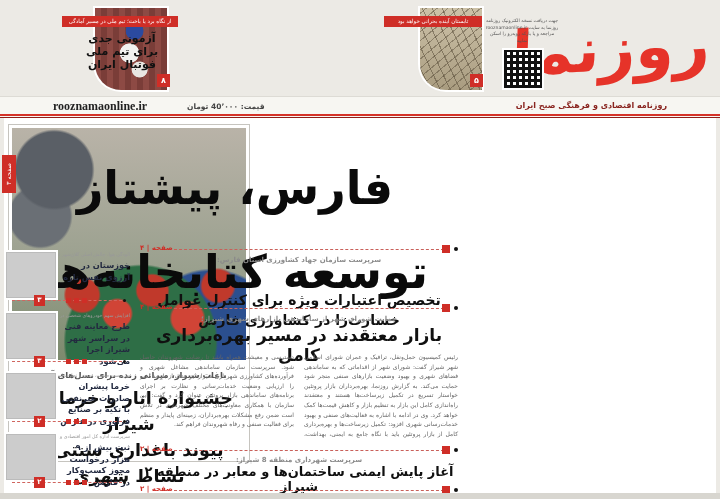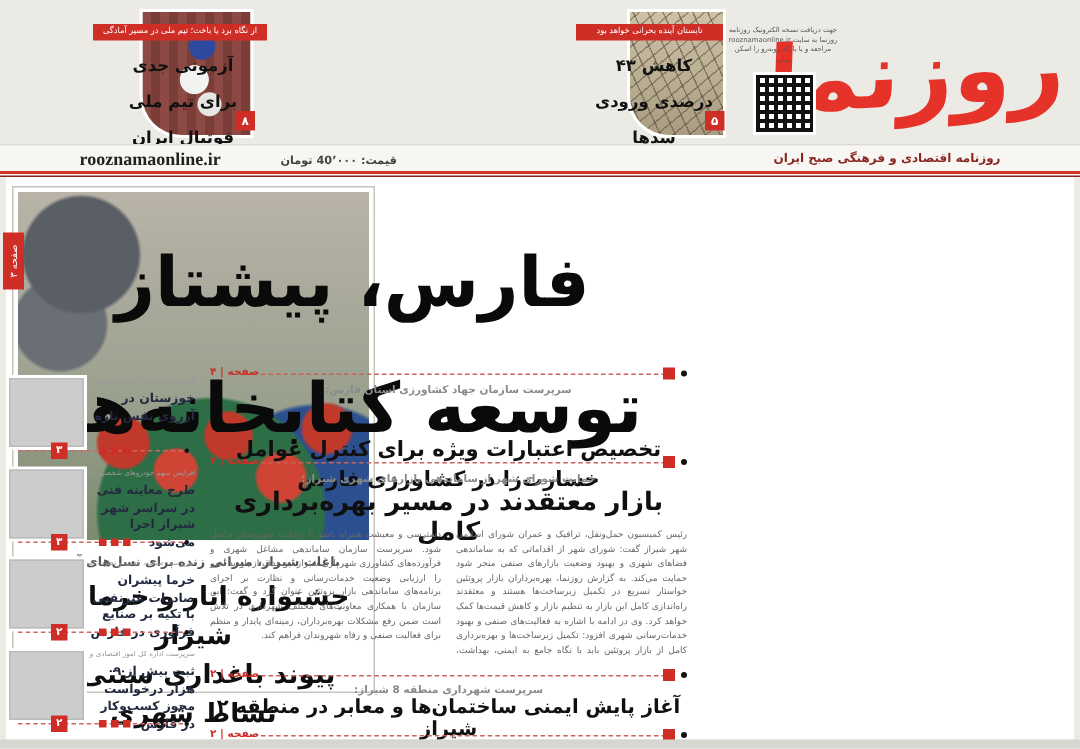--- a/index.html
+++ b/index.html
@@ -4,21 +4,21 @@
 <style>
   html,body{margin:0;padding:0;}
   body{width:720px;height:499px;background:#d8d6d0;font-family:"DejaVu Sans","Liberation Sans",sans-serif;overflow:hidden;}
   .paper{position:absolute;top:0;left:0;width:720px;height:499px;background:#eceae5;direction:rtl;}
   .lower{position:absolute;top:118px;left:4px;width:712px;height:375px;background:#ffffff;}
 
   
   .teaser{position:absolute;top:8px;height:86px;}
   .teaser .photo{position:absolute;top:0;right:0;border-radius:0 0 0 26px;box-shadow:0 0 0 2px #fff;}
   .teaser .banner{position:absolute;top:8px;background:#cf2e27;color:#fff;font-size:5.5px;line-height:11px;height:11px;text-align:center;white-space:nowrap;overflow:hidden;padding:0 4px;}
-  .teaser .ttl{position:absolute;top:24px;font-weight:bold;font-size:11px;line-height:24px;color:#111;text-align:center;}
+  .teaser .ttl{position:absolute;top:24px;font-weight:bold;font-size:11px;line-height:13px;color:#111;text-align:center;}
   .pagebadge{position:absolute;width:13px;height:13px;background:#cf2e27;color:#fff;font-size:8px;line-height:13px;text-align:center;font-weight:bold;}
 
   .ph-football{background:
     radial-gradient(circle at 55% 28%, #2b4aa0 0 12%, transparent 13%),
     radial-gradient(circle at 48% 55%, #f2f2f0 0 16%, transparent 17%),
     radial-gradient(circle at 62% 75%, #e8e6e2 0 10%, transparent 11%),
     repeating-linear-gradient(90deg,#8d4a44 0 6px,#7a3d38 6px 12px);}
   .ph-cigarette{background:
     radial-gradient(circle at 35% 55%, #c77b3a 0 10%, transparent 11%),
     radial-gradient(ellipse at 55% 30%, #d9dcdf 0 30%, transparent 55%),
@@ -104,21 +104,20 @@
     <div class="photo ph-football" style="width:72px;height:82px;"></div>
     <div class="banner" style="left:55px;width:108px;">از نگاه برد یا باخت؛ تیم ملی در مسیر آمادگی</div>
     <div class="ttl" style="left:72px;width:86px;">آزمونی جدی برای تیم ملی فوتبال ایران</div>
     <div class="pagebadge" style="left:150px;top:66px;right:auto;">۸</div>
   </div>
 
 
   <div class="teaser" style="right:238px;width:148px;">
     <div class="photo ph-dryearth" style="width:62px;height:82px;"></div>
     <div class="banner" style="left:50px;width:90px;">تابستان آینده بحرانی خواهد بود</div>
-    <div class="ttl" style="left:62px;width:80px;">کاهش ۴۳ درصدی ورودی سدها</div>
     <div class="pagebadge" style="left:136px;top:66px;">۵</div>
   </div>
 
   <div class="logo">روزنما</div>
   <div class="qrnote">جهت دریافت نسخه الکترونیک روزنامه روزنما به سایت rooznamaonline.ir مراجعه و یا بارکد روبه‌رو را اسکن نمایید</div>
   <div class="qr"></div>
 
   <div class="datebar">
     <div class="tagline">روزنامه اقتصادی و فرهنگی صبح ایران</div>
     <div class="price">قیمت: 40٬۰۰۰ تومان</div>

